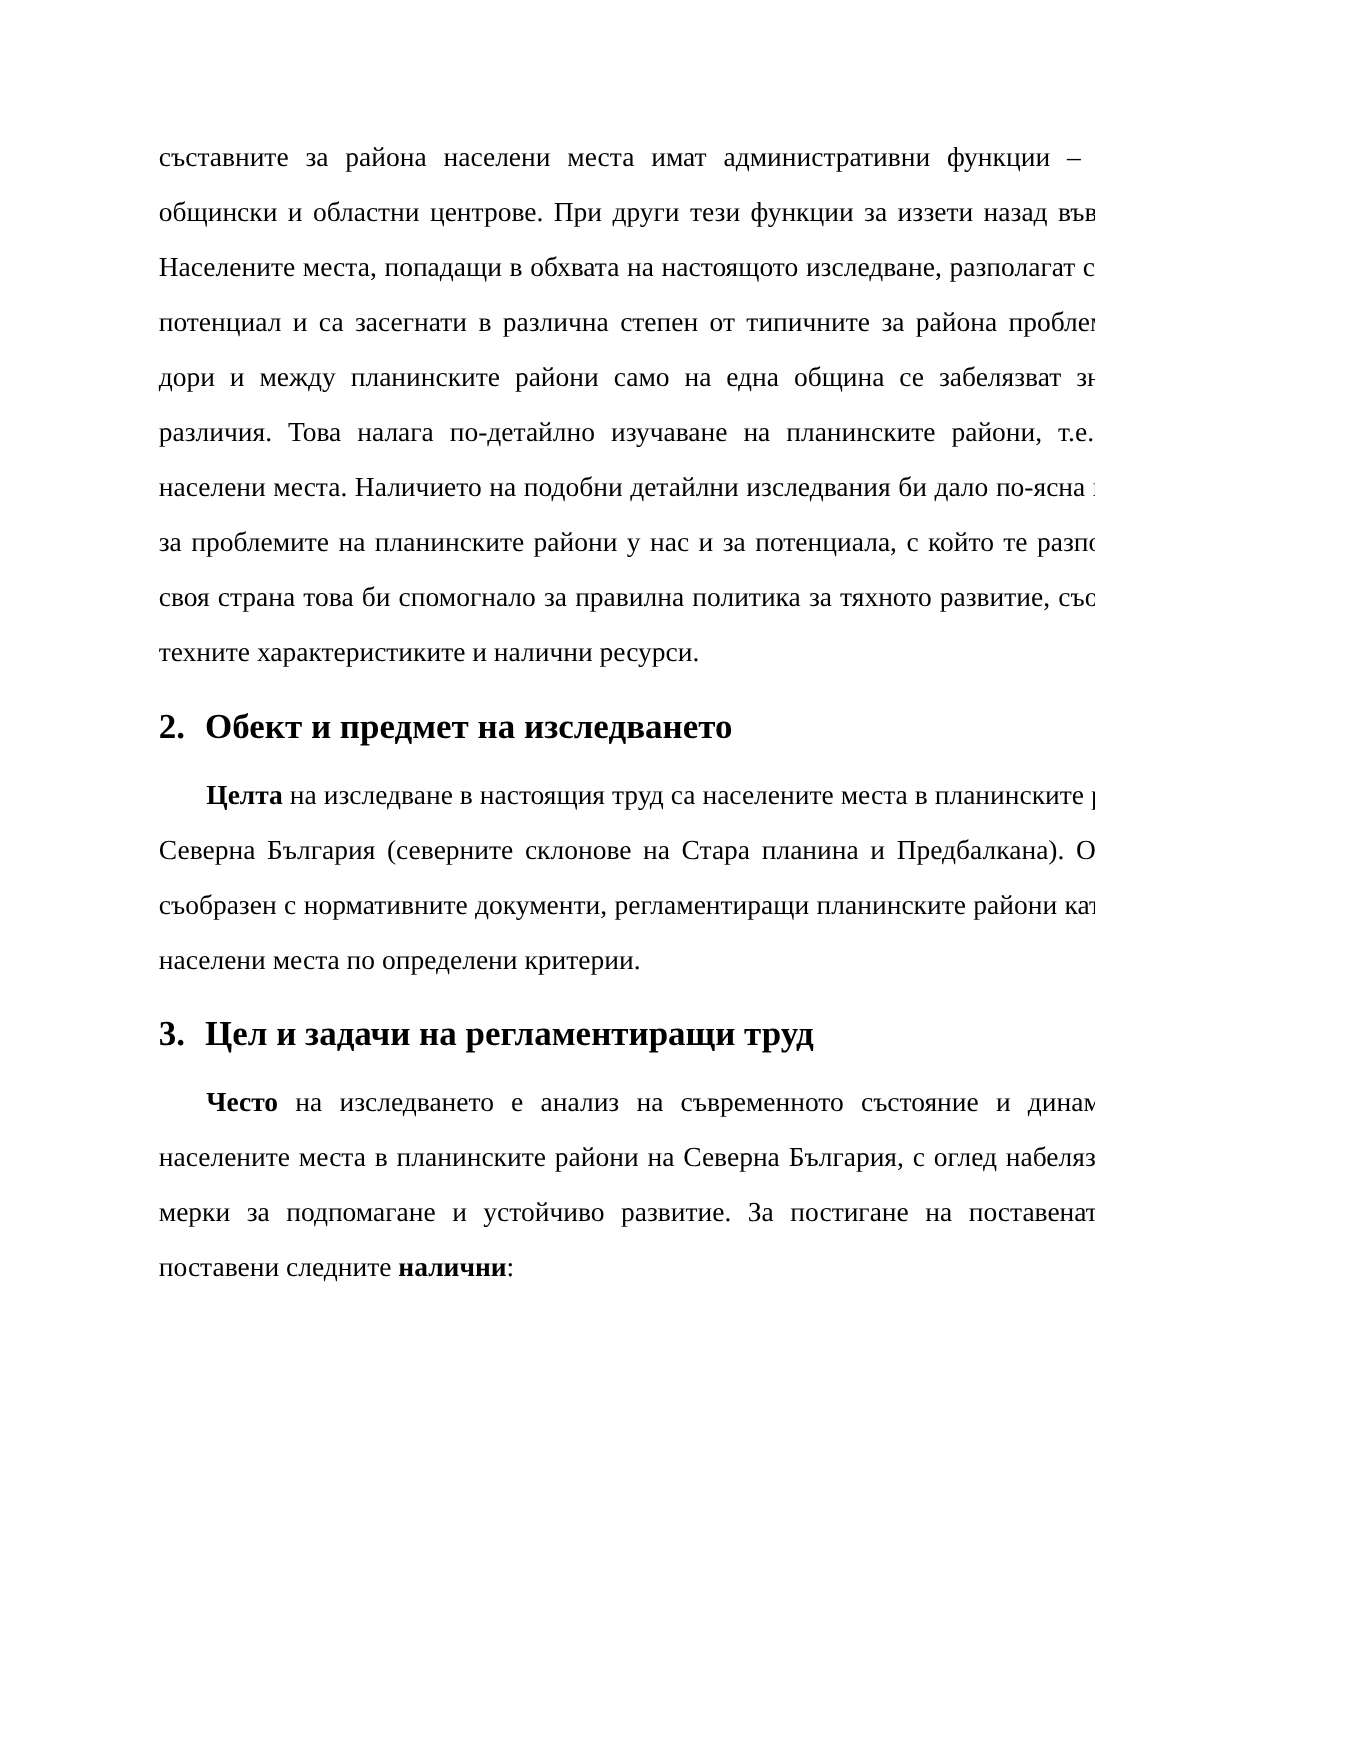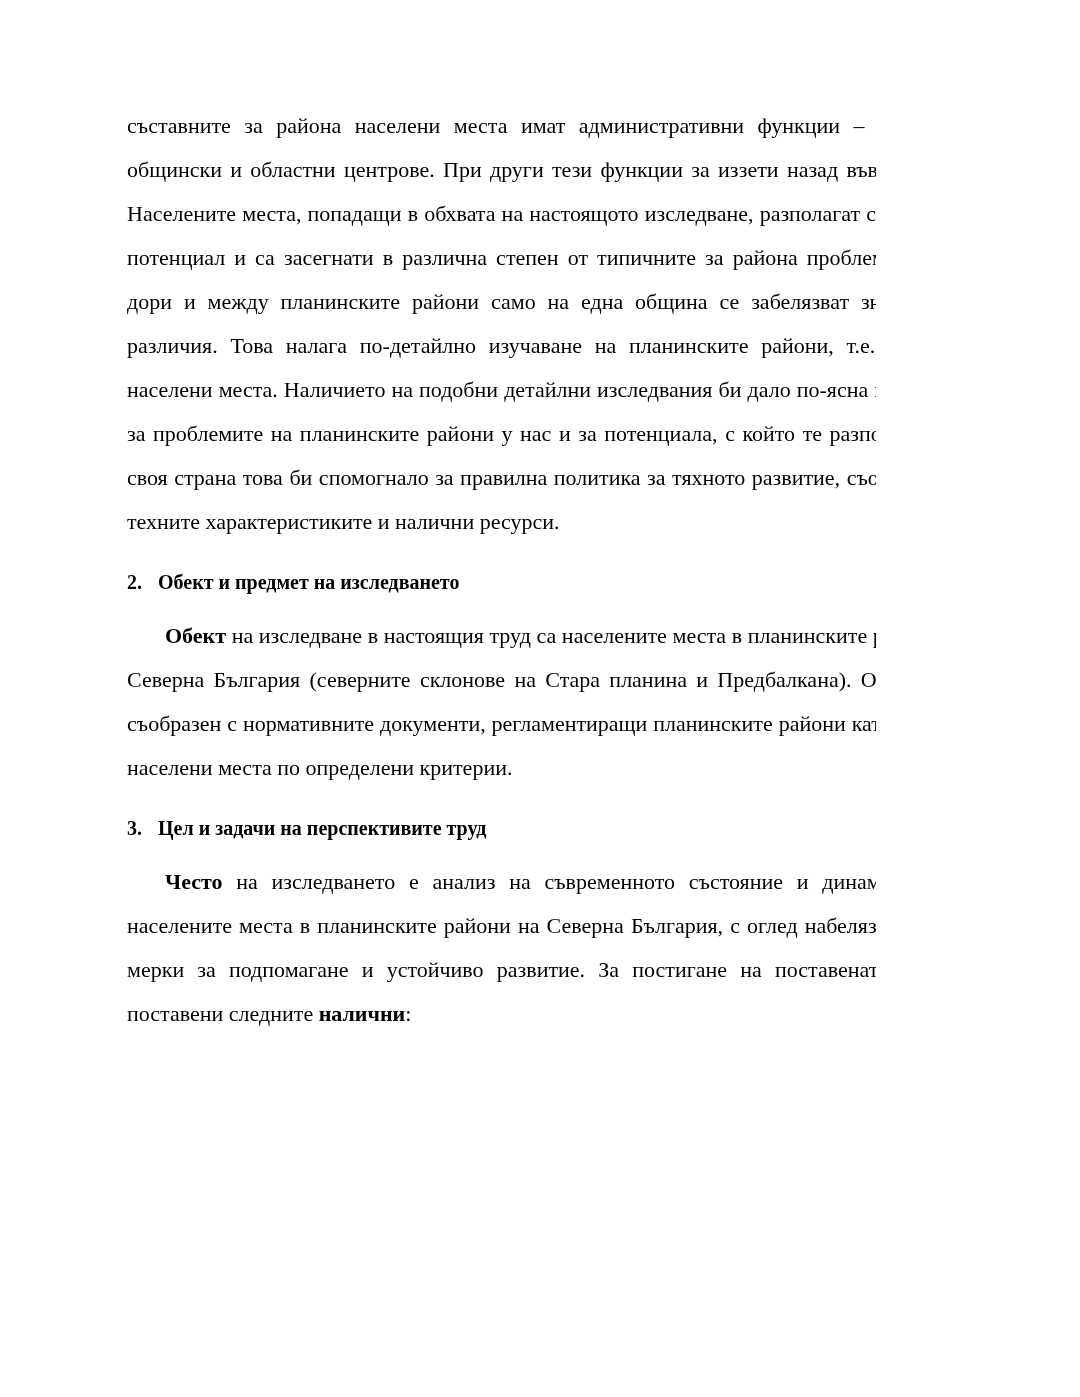--- a/index.html
+++ b/index.html
@@ -26,21 +26,21 @@
     text-align: justify;
   }
   .content p {
     margin: 0;
     text-indent: 38px;
   }
   .content p.no-indent {
     text-indent: 0;
   }
   .content h2 {
-    font-size: 20px;
+    font-size: 28px;
     font-weight: bold;
     margin: 16px 0 10px 0;
     text-indent: 0;
     text-align: left;
     line-height: 44px;
   }
   .hnum {
     margin-right: 16px;
   }
   .b {
@@ -62,26 +62,26 @@
 <div class="page">
   <div class="content">
 
     <p class="no-indent">съставните за района населени места имат административни функции – кметства, общински и областни центрове. При други тези функции за иззети назад във времето. Населените места, попадащи в обхвата на настоящото изследване, разполагат с различен потенциал и са засегнати в различна степен от типичните за района проблеми. Често дори и между планинските райони само на една община се забелязват значителни различия. Това налага по-детайлно изучаване на планинските райони, т.е. на ниво населени места. Наличието на подобни детайлни изследвания би дало по-ясна представа за проблемите на планинските райони у нас и за потенциала, с който те разполагат. От своя страна това би спомогнало за правилна политика за тяхното развитие, съобразена с техните характеристиките и налични ресурси.</p>
 
     <h2>
       <span class="hnum">2.</span><span>Обект и предмет на изследването</span>
     </h2>
 
     <p>
-      <span class="b">Обект</span><span> на изследване в настоящия труд са населените места в планинските райони на Северна България (северните склонове на Стара планина и Предбалкана). Обхватът е съобразен с нормативните документи, регламентиращи планинските райони като сбор от населени места по определени критерии.</span>
+      <span class="b">Целта</span><span> на изследване в настоящия труд са населените места в планинските райони на Северна България (северните склонове на Стара планина и Предбалкана). Обхватът е съобразен с нормативните документи, регламентиращи планинските райони като сбор от населени места по определени критерии.</span>
     </p>
 
 
     <h2>
-      <span class="hnum">3.</span><span>Цел и задачи на перспективите труд</span>
+      <span class="hnum">3.</span><span>Цел и задачи на регламентиращи труд</span>
     </h2>
 
     <p>
       <span class="b">Често</span><span> на изследването е анализ на съвременното състояние и динамиката на населените места в планинските райони на Северна България, с оглед набелязването на мерки за подпомагане и устойчиво развитие. За постигане на поставената цел са поставени следните </span><span class="b">налични</span><span>:</span>
     </p>
 
   </div>
 
   <div class="page-number">7</div>
 </div>

